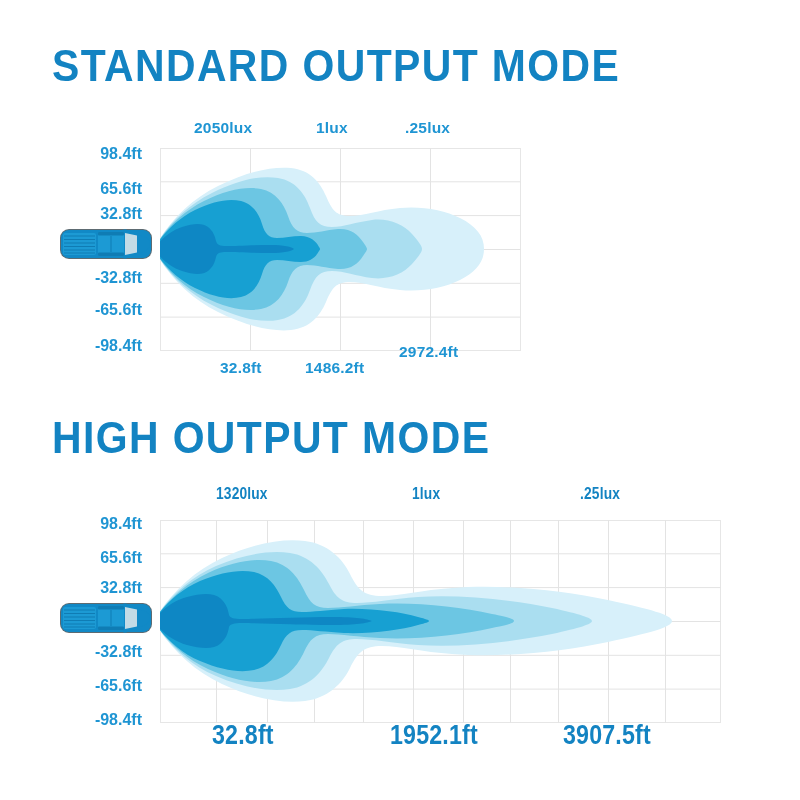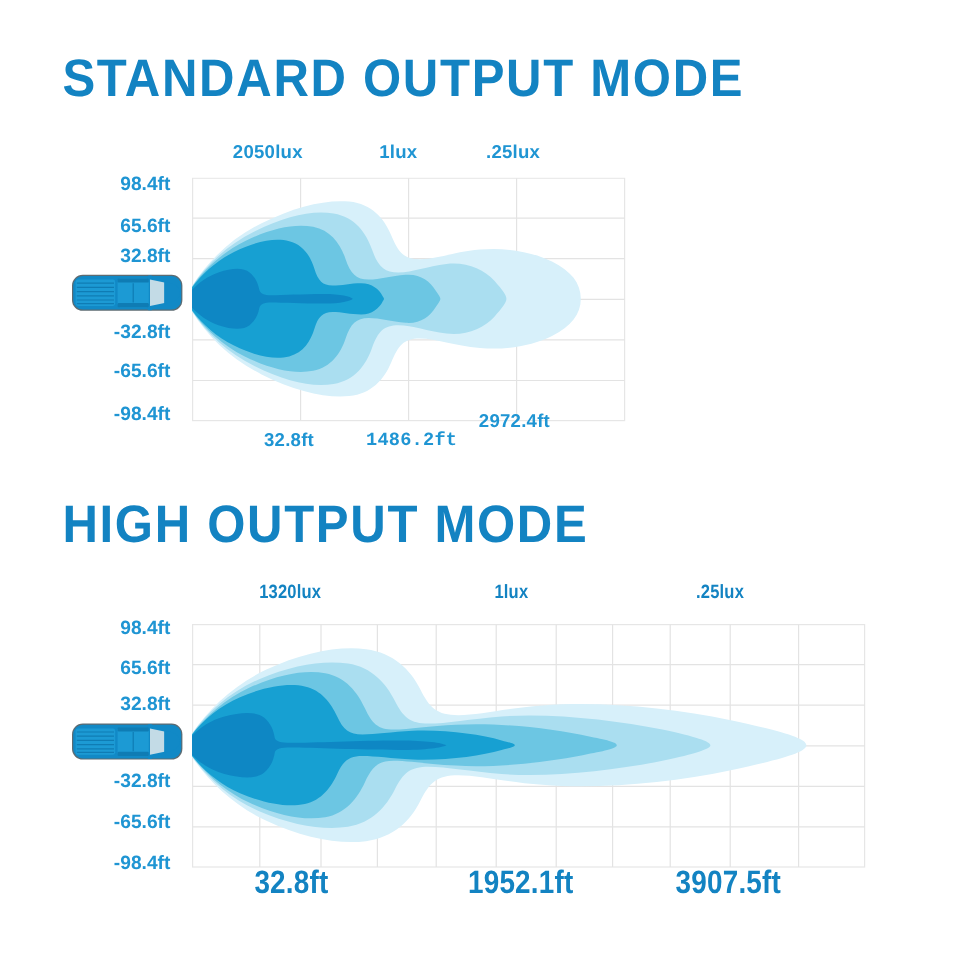--- a/index.html
+++ b/index.html
@@ -171,21 +171,21 @@
         <polygon points="68,11 80,13.5 80,30.5 68,33" fill="#c3dbe6"></polygon>
 
         <path d="M80,13 C88,14 93,17 93,22 C93,27 88,30 80,31 Z" fill="#1189c6"></path>
 
         <rect x="66" y="7.5" width="4" height="2.5" rx="1" fill="#1189c6"></rect>
         <rect x="66" y="34" width="4" height="2.5" rx="1" fill="#1189c6"></rect>
       </svg>
     </div>
 
     <div class="dist-label" style="left:220px; top:360px;">32.8ft</div>
-    <div class="dist-label" style="left:305px; top:360px;font-family:Liberation Mono, monospace;">1486.2ft</div>
+    <div class="dist-label" style="left:305px; top:360px;">1486.2ft</div>
     <div class="dist-label" style="left:399px; top:344px;">2972.4ft</div>
   </div>
 
   <div class="chart-block" id="chart-high">
 
     <div class="chart-title" id="title-high">HIGH OUTPUT MODE</div>
 
     <div class="lux-label" style="left:216px; top:86px;">1320lux</div>
     <div class="lux-label" style="left:412px; top:86px;">1lux</div>
     <div class="lux-label" style="left:580px; top:86px;">.25lux</div>

